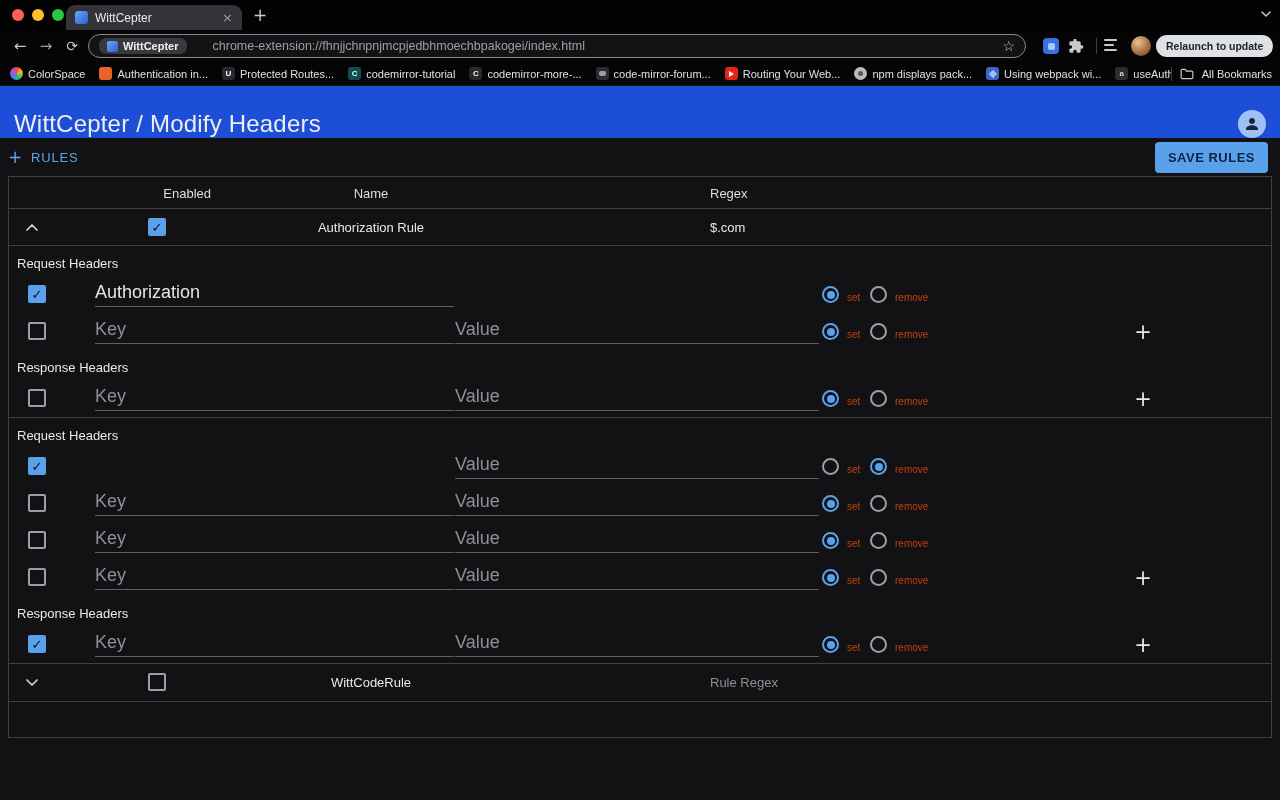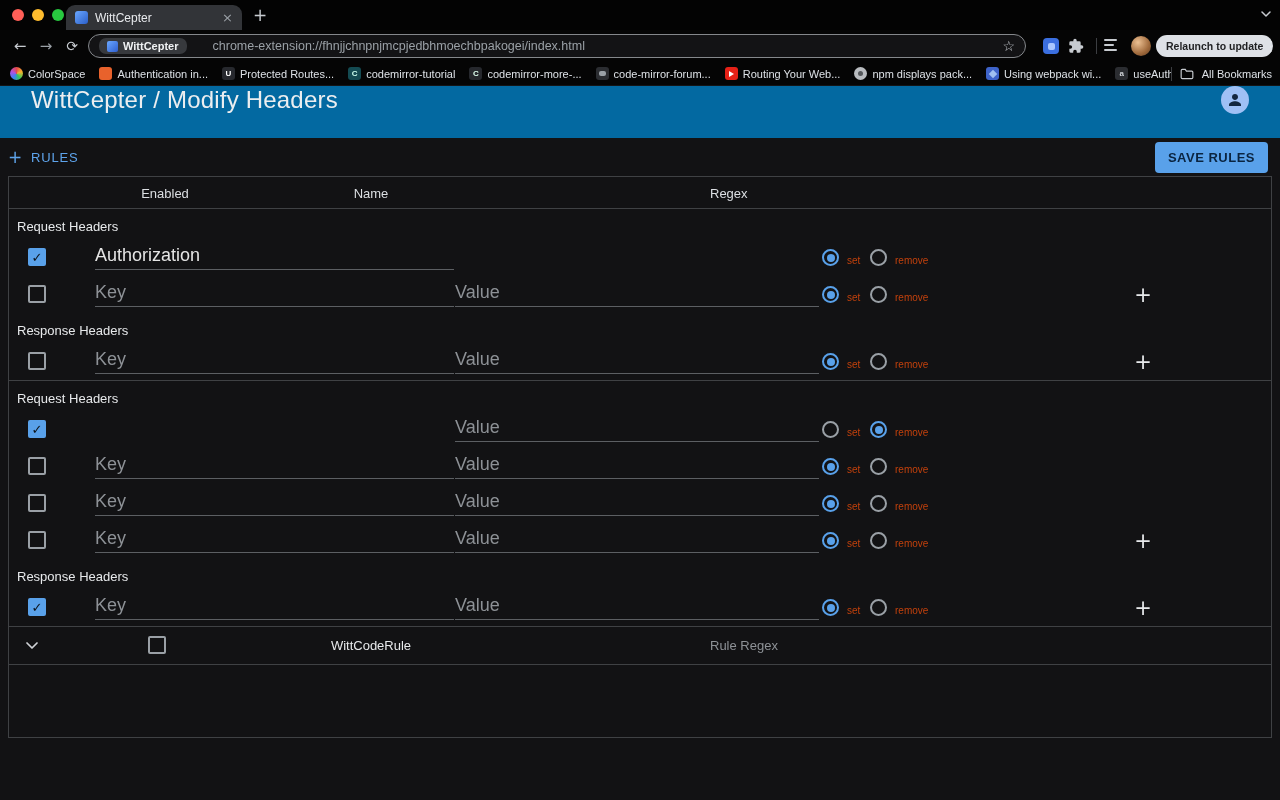--- a/index.html
+++ b/index.html
@@ -69,37 +69,37 @@
     border-top:3px solid transparent;border-bottom:3px solid transparent;margin-left:1px}
   .fav-npm{background:#b9bcc0;border-radius:50%}.fav-npm::after{content:"";width:5px;height:5px;border-radius:50%;background:#55585c}
   .fav-webpack{background:#3e63c9}.fav-webpack::after{content:"";width:6px;height:6px;background:#9fc0f0;transform:rotate(45deg)}
   .fav-useauth{background:#2b2d31}.fav-useauth::after{content:"a";color:#cfd2d6}
   .bm-right{position:absolute;right:8px;top:0;height:24px;display:flex;align-items:center;gap:8px;background:#050505}
   .bm-right .vsep{width:1px;height:14px;background:#3c3e42}
   .bm-right .bm-label{font-size:11px;color:#dde1e6}
 
   
   .page{position:relative;height:714px;background:#121214}
-  .page-header{height:52px;background:#0369a1;display:flex;align-items:flex-start;
-    justify-content:space-between;padding:0 31px}
+  .page-header{height:52px;background:#1d4ed8;display:flex;align-items:flex-end;
+    justify-content:space-between;padding:0 14px}
   .page-title{font-size:24px;font-weight:500;color:#eceef0;letter-spacing:.2px}
   .profile-btn{width:28px;height:28px;border-radius:50%;background:#9fc0f5;border:none;
     display:flex;align-items:center;justify-content:center}
   .actions{height:38px;display:flex;align-items:center;justify-content:space-between;padding:0 12px 0 8px}
   .add-rule{display:flex;align-items:center;gap:8px;background:none;border:none;color:#5ea4ec;
     font-size:13px;letter-spacing:.8px;font-family:inherit}
   .add-rule .plus{font-size:17px;line-height:1}
   .save-rules{background:#59a1ea;color:#0a2440;border:none;border-radius:4px;padding:8px 13px;
     font-size:13px;font-weight:600;letter-spacing:.5px;font-family:inherit}
 
   
   .rules-table{margin:0 8px;height:562px;border:1px solid #3f4144}
   .thead{position:relative;height:32px;border-bottom:1px solid #3f4144}
   .thead span{position:absolute;top:9px;font-size:13px;color:#dcdfe3}
-  .col-enabled{left:110px;width:92px;text-align:center}
+  .col-enabled{left:110px;width:92px;text-align:right}
   .col-name{left:262px;width:200px;text-align:center}
   .col-regex{left:701px}
   .rrow{position:relative;height:37px;border-bottom:1px solid #3f4144}
   .exp-btn{position:absolute;left:14px;top:11px;width:18px;height:14px;display:flex;
     align-items:center;justify-content:center;background:none;border:none}
   .rrow .cb{position:absolute;left:139px;top:9px}
   .rule-name{position:absolute;left:262px;top:11px;width:200px;text-align:center;font-size:13px;color:#e7e9eb}
   .rule-regex{position:absolute;left:701px;top:11px;font-size:13px;color:#e7e9eb}
   .rule-regex.ph{color:#8d9196}
   .panel{border-bottom:1px solid #3f4144}
@@ -252,20 +252,30 @@
     </div>
 
     <div class="rules-table">
 
       <div class="thead">
         <span class="col-enabled">Enabled</span>
         <span class="col-name">Name</span>
         <span class="col-regex">Regex</span>
       </div>
 
+      <div class="rrow">
+        <button class="exp-btn">
+          <svg width="12" height="7" viewBox="0 0 12 7">
+              <path d="M1 6l5-5 5 5" fill="none" stroke="#cfd2d6" stroke-width="1.7" stroke-linecap="round" stroke-linejoin="round"></path>
+            </svg>
+        </button>
+        <span class="cb on"></span>
+        <span class="rule-name">Authorization Rule</span>
+        <span class="rule-regex">$.com</span>
+      </div>
 
       <div class="panel">
         <div class="sec-label">Request Headers</div>
 
         <div class="hrow">
           <span class="cb on"></span>
           <input class="in key" value="Authorization" style="">
           <span class="radio on set-r"></span>
           <span class="rlabel set-l">set</span>
           <span class="radio rem-r"></span>

